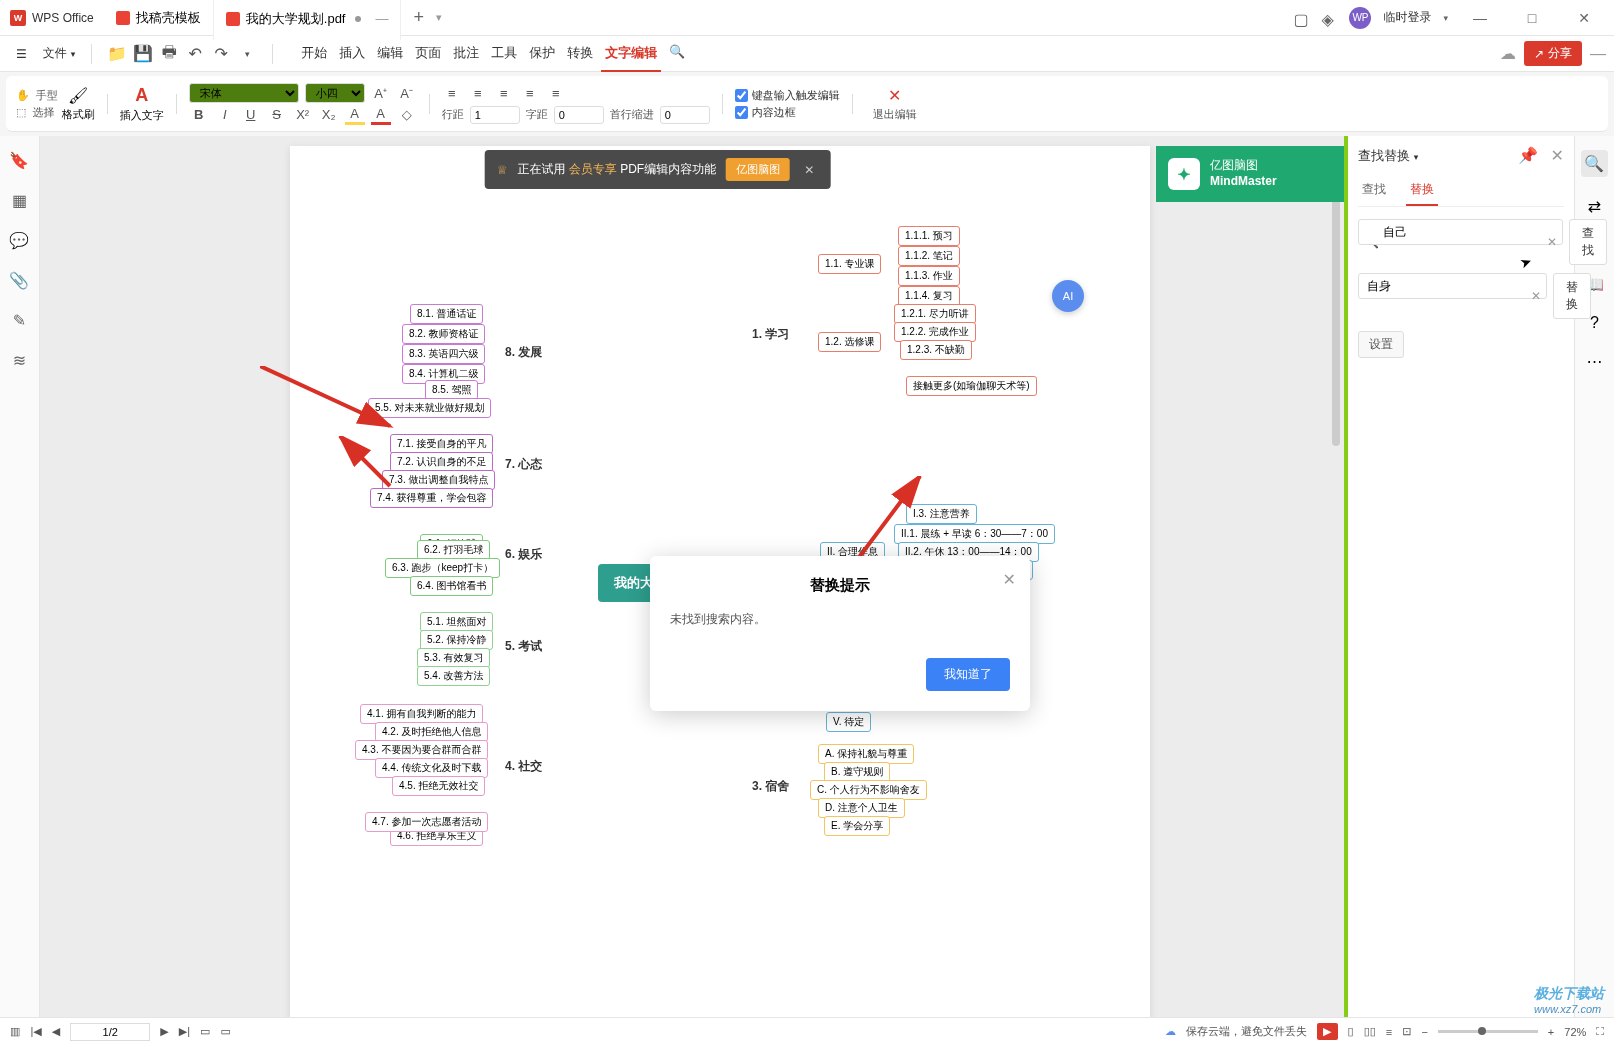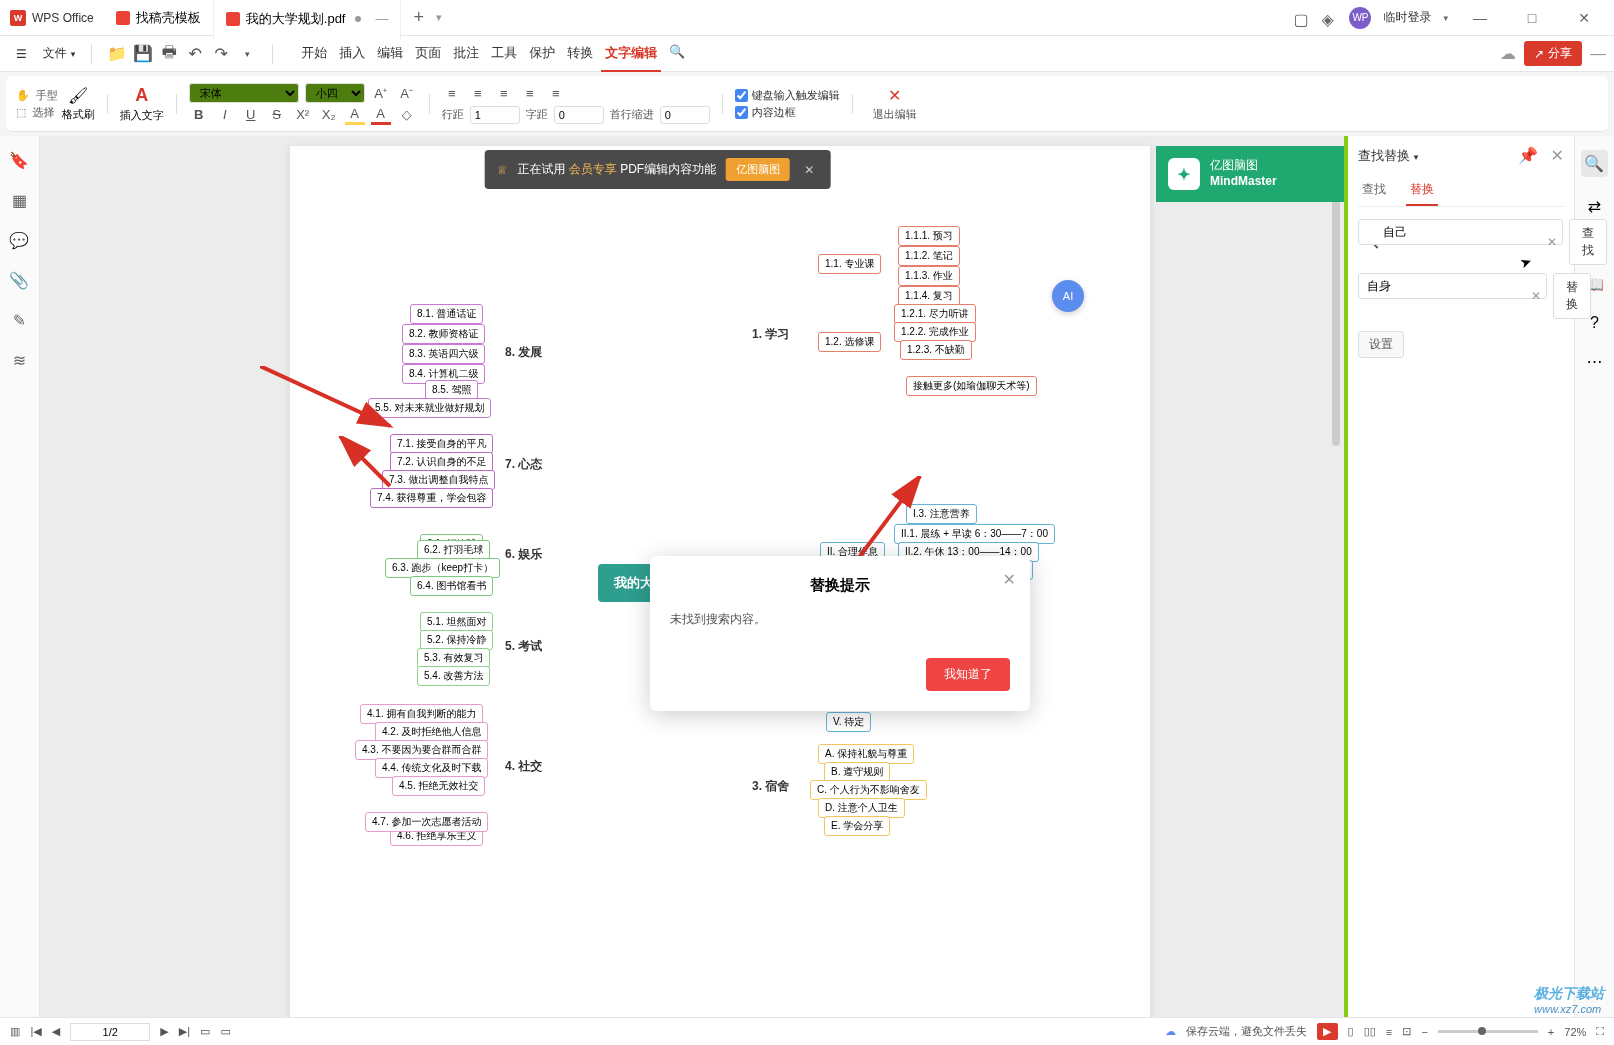--- a/index.html
+++ b/index.html
@@ -66,21 +66,21 @@
 
 
 .node { position: absolute; border: 1px solid; border-radius: 3px; padding: 2px 6px; font-size: 10px; background: #fff; white-space: nowrap; }
 .rootnode { position: absolute; background: #2e9e8e; color: #fff; padding: 10px 16px; border-radius: 4px; font-size: 13px; font-weight: bold; }
 .branch { position: absolute; font-size: 12px; font-weight: bold; color: #333; }
 .dialog { position: absolute; left: 610px; top: 420px; width: 380px; background: #fff; border-radius: 6px; box-shadow: 0 4px 24px rgba(0,0,0,0.2); padding: 20px; }
 .dialog-title { font-size: 15px; font-weight: bold; margin-bottom: 16px; text-align: center; }
 .dialog-close { position: absolute; top: 14px; right: 14px; color: #999; font-size: 16px; cursor: pointer; }
 .dialog-body { font-size: 12px; color: #555; margin-bottom: 30px; }
 .dialog-footer { display: flex; justify-content: flex-end; }
-.dialog-btn { background: #ef4444; color: #fff; padding: 8px 18px; border-radius: 4px; font-size: 12px; }
+.dialog-btn { background: #3b82f6; color: #fff; padding: 8px 18px; border-radius: 4px; font-size: 12px; }
 
 
 .rightpanel { width: 230px; background: #fff; border-left: 4px solid #84cc16; padding: 10px; position: relative; }
 .rp-header { display: flex; align-items: center; justify-content: space-between; margin-bottom: 10px; }
 .rp-title { font-size: 13px; color: #333; }
 .rp-tabs { display: flex; gap: 16px; border-bottom: 1px solid #eee; margin-bottom: 12px; }
 .rp-tab { font-size: 12px; padding: 6px 4px; color: #666; cursor: pointer; }
 .rp-tab.active { color: #d93a2b; border-bottom: 2px solid #d93a2b; }
 .search-row { display: flex; gap: 6px; margin-bottom: 8px; }
 .search-input { flex: 1; border: 1px solid #ddd; border-radius: 3px; padding: 5px 24px 5px 24px; font-size: 12px; position: relative; }

